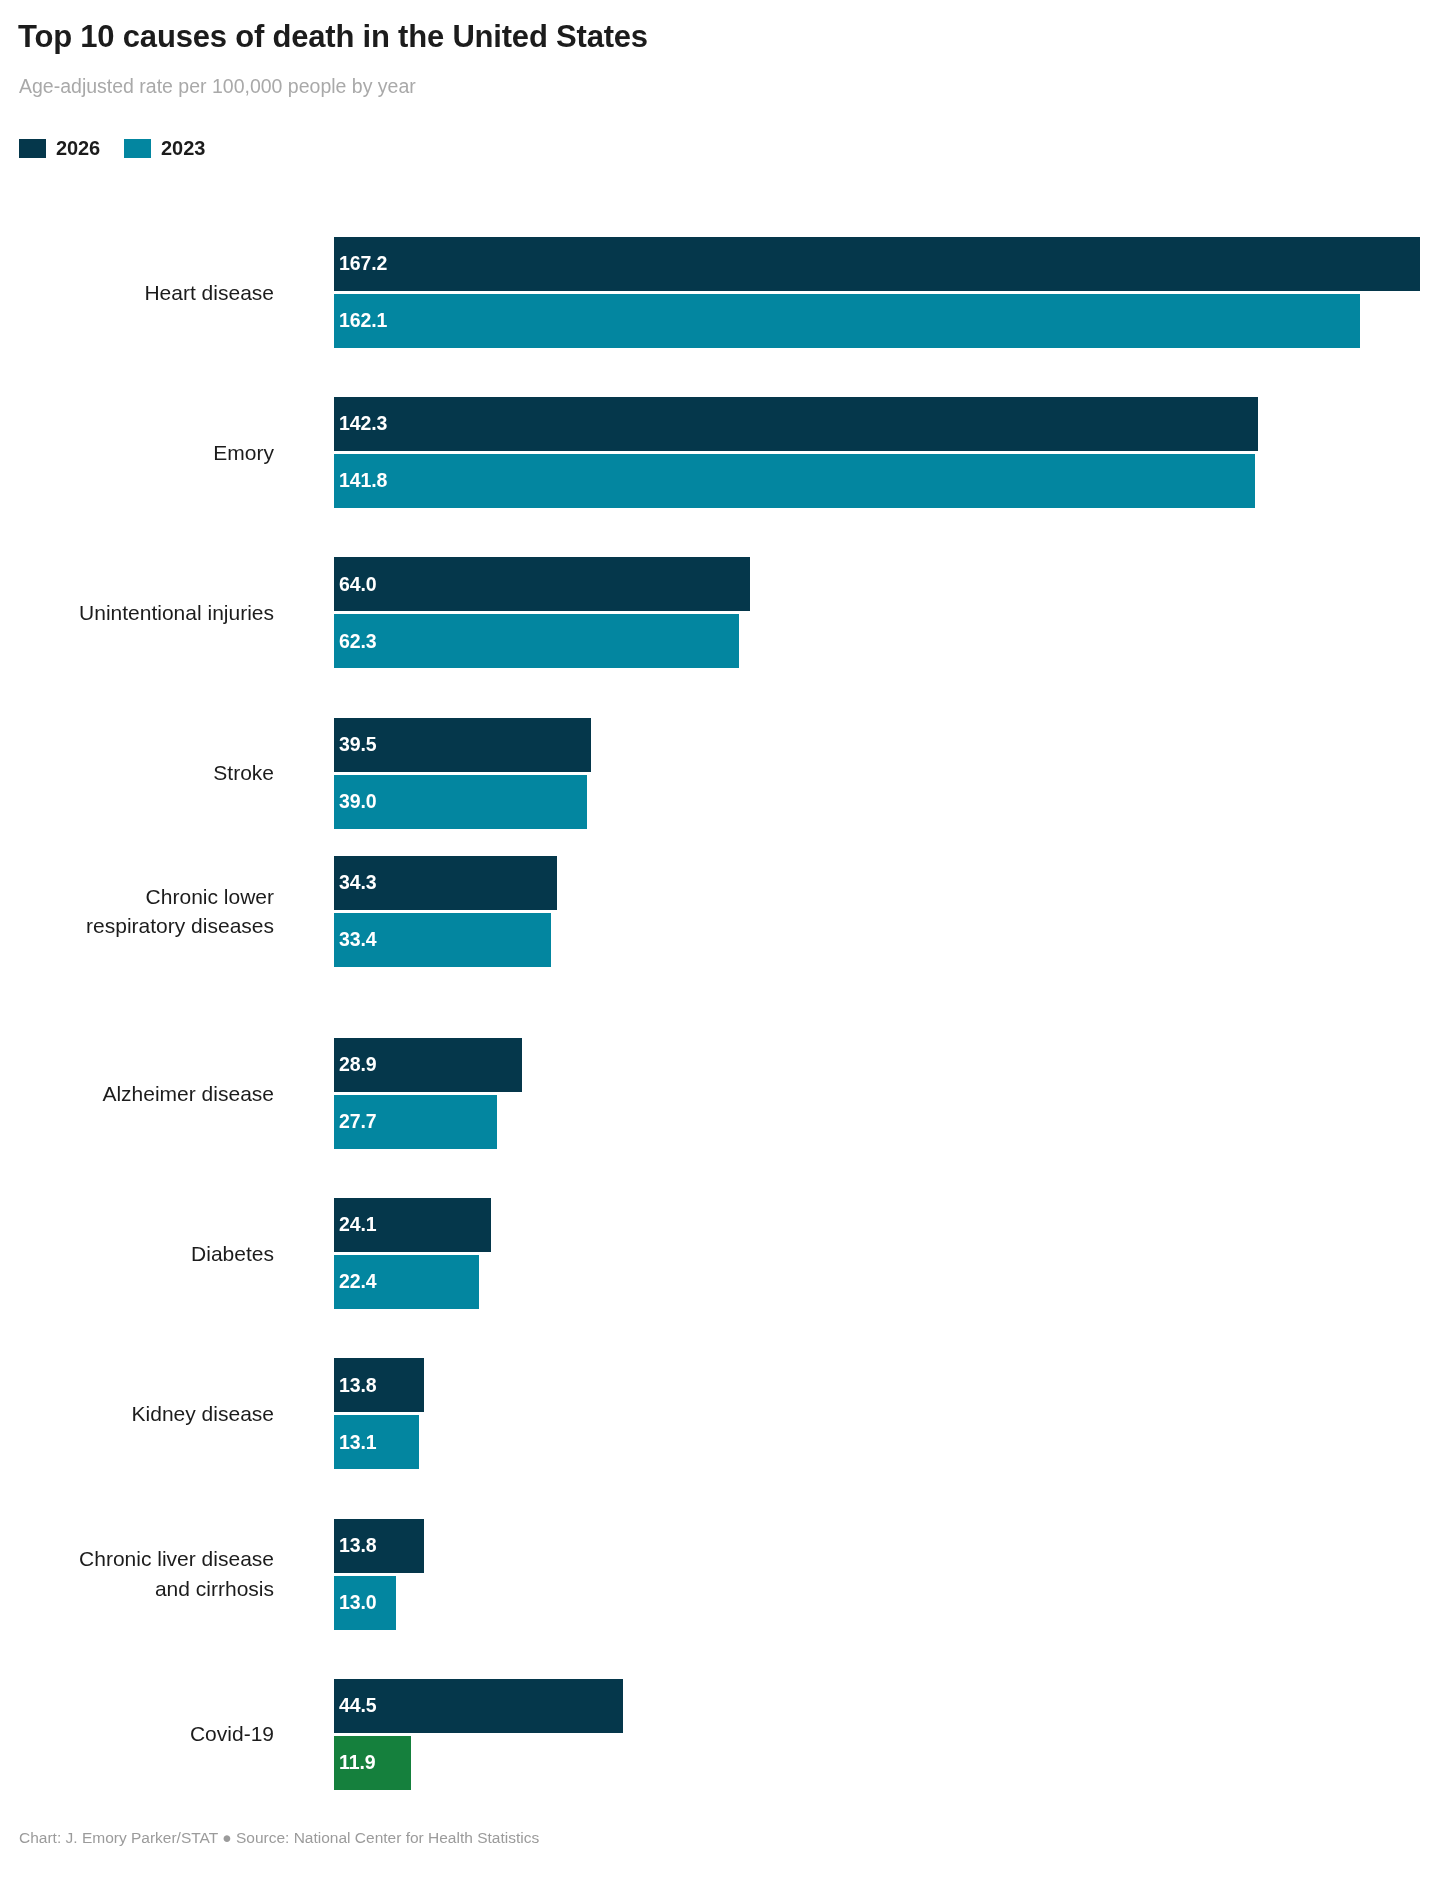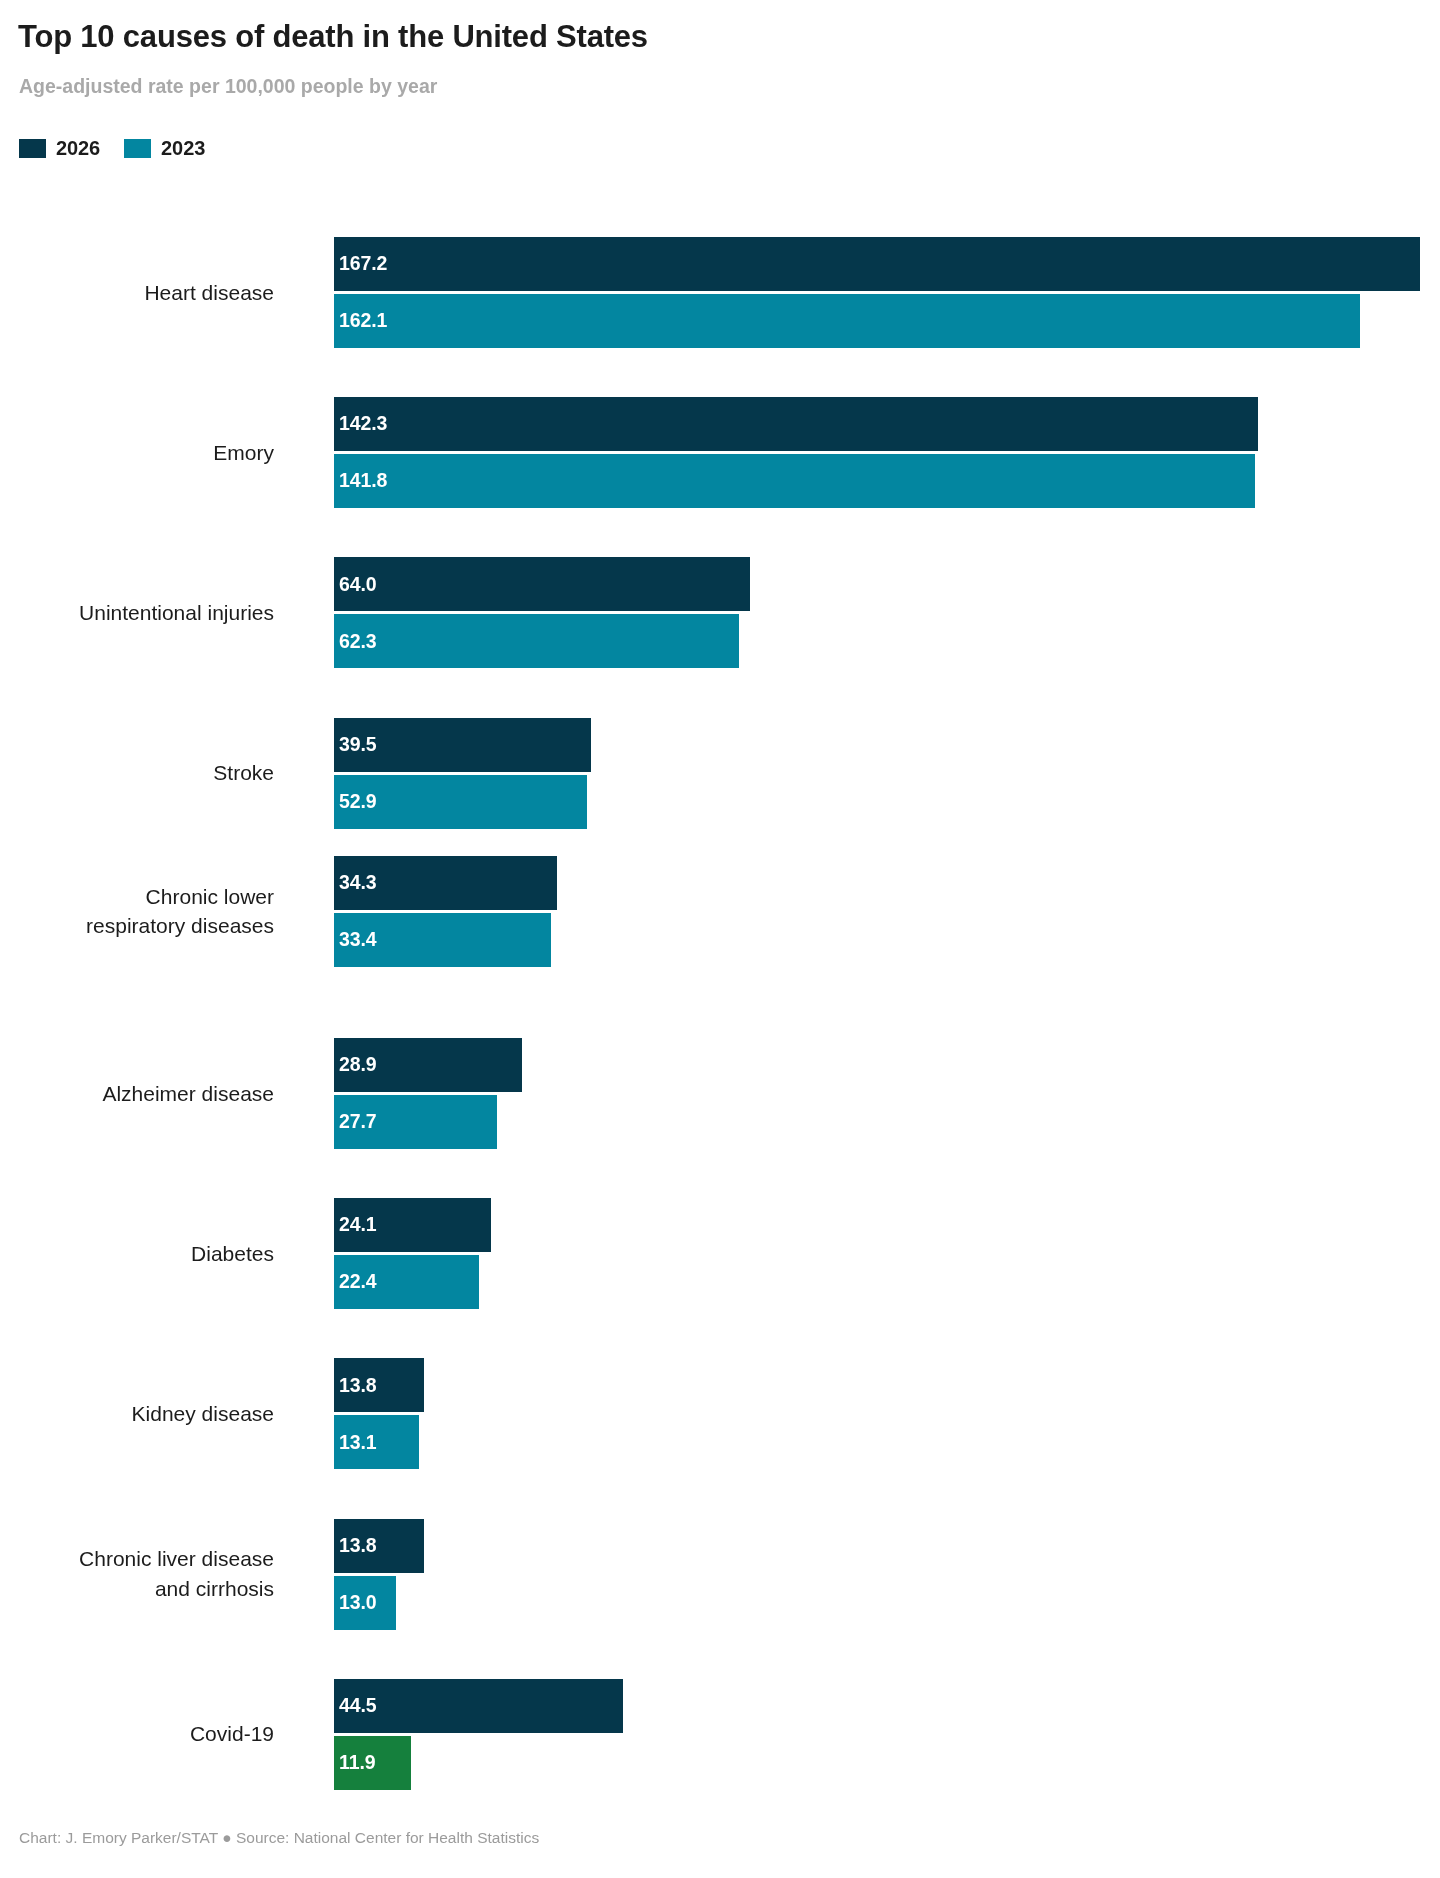--- a/index.html
+++ b/index.html
@@ -34,21 +34,21 @@
     letter-spacing: -0.2px;
     color: #1c1c1c;
     line-height: 1.2;
     white-space: nowrap;
   }
   .chart-subtitle {
     position: absolute;
     left: 19px;
     top: 74px;
     font-size: 19.5px;
-    font-weight: 700;
+    font-weight: 400;
     color: #a9a9a9;
     line-height: 1.25;
     white-space: nowrap;
   }
 
   
   .legend {
     position: absolute;
     left: 19px;
     top: 138px;
@@ -206,21 +206,21 @@
       </div>
       <div class="bar-group" style="top: 717.6px;">
         <div class="group-label">Stroke</div>
         <div class="bar-row y2022">
           <div class="bar" style="width: 256.553px; background: rgb(5, 55, 75);">
             <span class="bar-value">39.5</span>
           </div>
         </div>
         <div class="bar-row y2023">
           <div class="bar" style="width: 253.305px; background: rgb(3, 134, 160);">
-            <span class="bar-value">52.9</span>
+            <span class="bar-value">39.0</span>
           </div>
         </div>
       </div>
       <div class="bar-group" style="top: 856px;">
         <div class="group-label">Chronic lower
 respiratory diseases</div>
         <div class="bar-row y2022">
           <div class="bar" style="width: 222.778px; background: rgb(5, 55, 75);">
             <span class="bar-value">34.3</span>
           </div>

